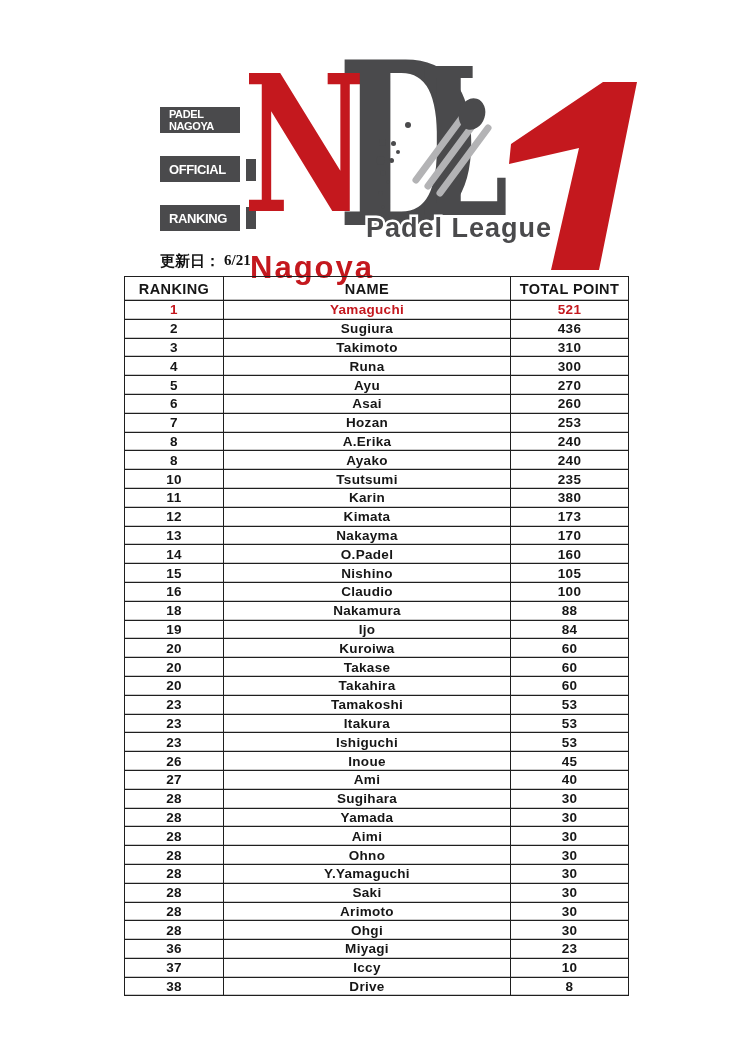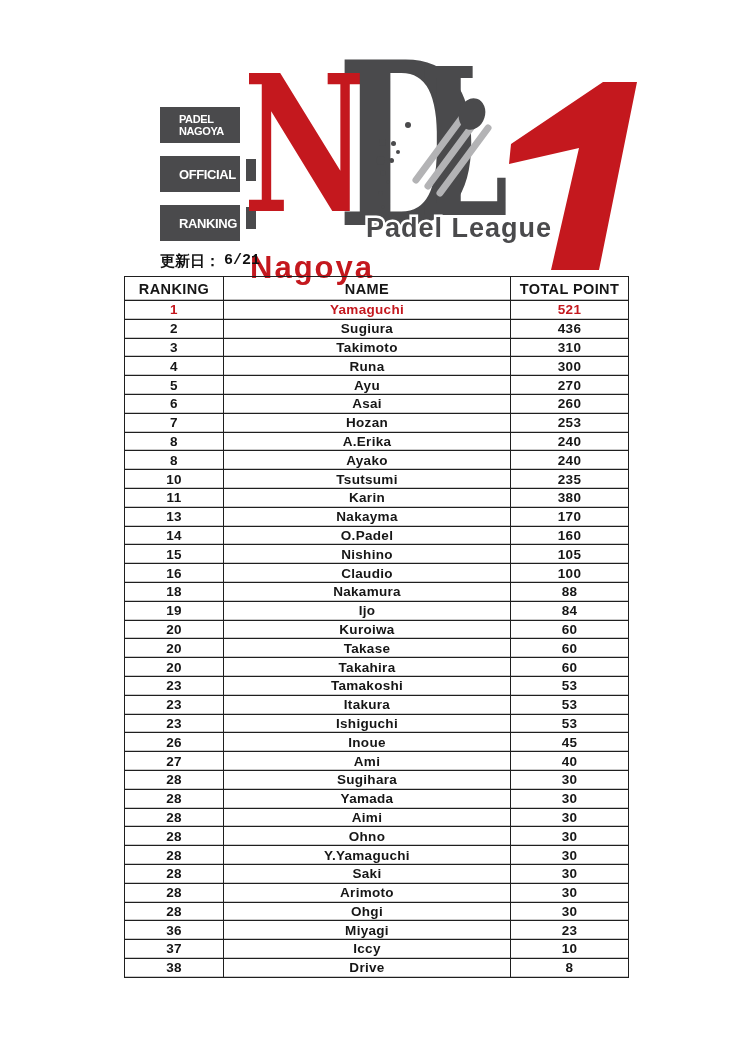--- a/index.html
+++ b/index.html
@@ -4,24 +4,24 @@
 <style>
   html,body{margin:0;padding:0;background:#e8e8e8;}
   .page{
     position:relative;width:750px;height:1061px;margin:0 auto;
     background:#ffffff;overflow:hidden;
     font-family:"Liberation Sans",sans-serif;
   }
   
   .logo{position:absolute;left:0;top:0;width:750px;height:275px;}
   .badge{
-    position:absolute;left:160px;width:80px;height:36px;
+    position:absolute;left:160px;width:80px;height:26px;
     background:var(--gray);color:#ffffff;
     font-weight:bold;display:flex;align-items:center;
-    padding-left:19px;box-sizing:border-box;letter-spacing:-0.4px;
+    padding-left:9px;box-sizing:border-box;letter-spacing:-0.4px;
     font-family:"Liberation Sans",sans-serif;
   }
   .badge.b1{top:107px;font-size:11px;}
   .badge.b2{top:156px;font-size:13px;}
   .badge.b3{top:205px;font-size:13px;}
   .nub{position:absolute;left:246px;width:10px;height:22px;background:var(--gray);}
   .nub.n1{top:159px}
   .nub.n2{top:207px}
   .letter{
     position:absolute;font-family:"DejaVu Serif","Liberation Serif",serif;
@@ -37,21 +37,21 @@
     font-family:"Liberation Sans",sans-serif;
   }
   .word.nagoya{left:250px;top:210px;font-size:31px;color:var(--red);letter-spacing:2px;margin-top:40px;}
   .word.league{left:366px;top:213px;font-size:27px;color:var(--gray);letter-spacing:1px;}
   .ball-streaks{position:absolute;left:408px;top:85px;}
   .edition-one{position:absolute;left:509px;top:82px;}
   
   .date-line{
     position:absolute;left:160px;top:252px;font-size:15px;color:#111;
     font-weight:bold;display:flex;gap:4px;
-    font-family:Liberation Mono, monospace;
+    font-family:Liberation Serif, serif;
   }
   
   table.ranking{
     position:absolute;left:124px;top:276px;width:504px;
     border-collapse:collapse;table-layout:fixed;
     font-family:"Liberation Sans",sans-serif;
   }
   table.ranking col.c1{width:99px;}
   table.ranking col.c2{width:287px;}
   table.ranking col.c3{width:118px;}
@@ -176,20 +176,25 @@
           <td>10</td>
           <td>Tsutsumi</td>
           <td>235</td>
         </tr>
         <tr>
           <td>11</td>
           <td>Karin</td>
           <td>380</td>
         </tr>
         <tr>
+          <td>12</td>
+          <td>Kimata</td>
+          <td>173</td>
+        </tr>
+        <tr>
           <td>13</td>
           <td>Nakayma</td>
           <td>170</td>
         </tr>
         <tr>
           <td>14</td>
           <td>O.Padel</td>
           <td>160</td>
         </tr>
         <tr>

